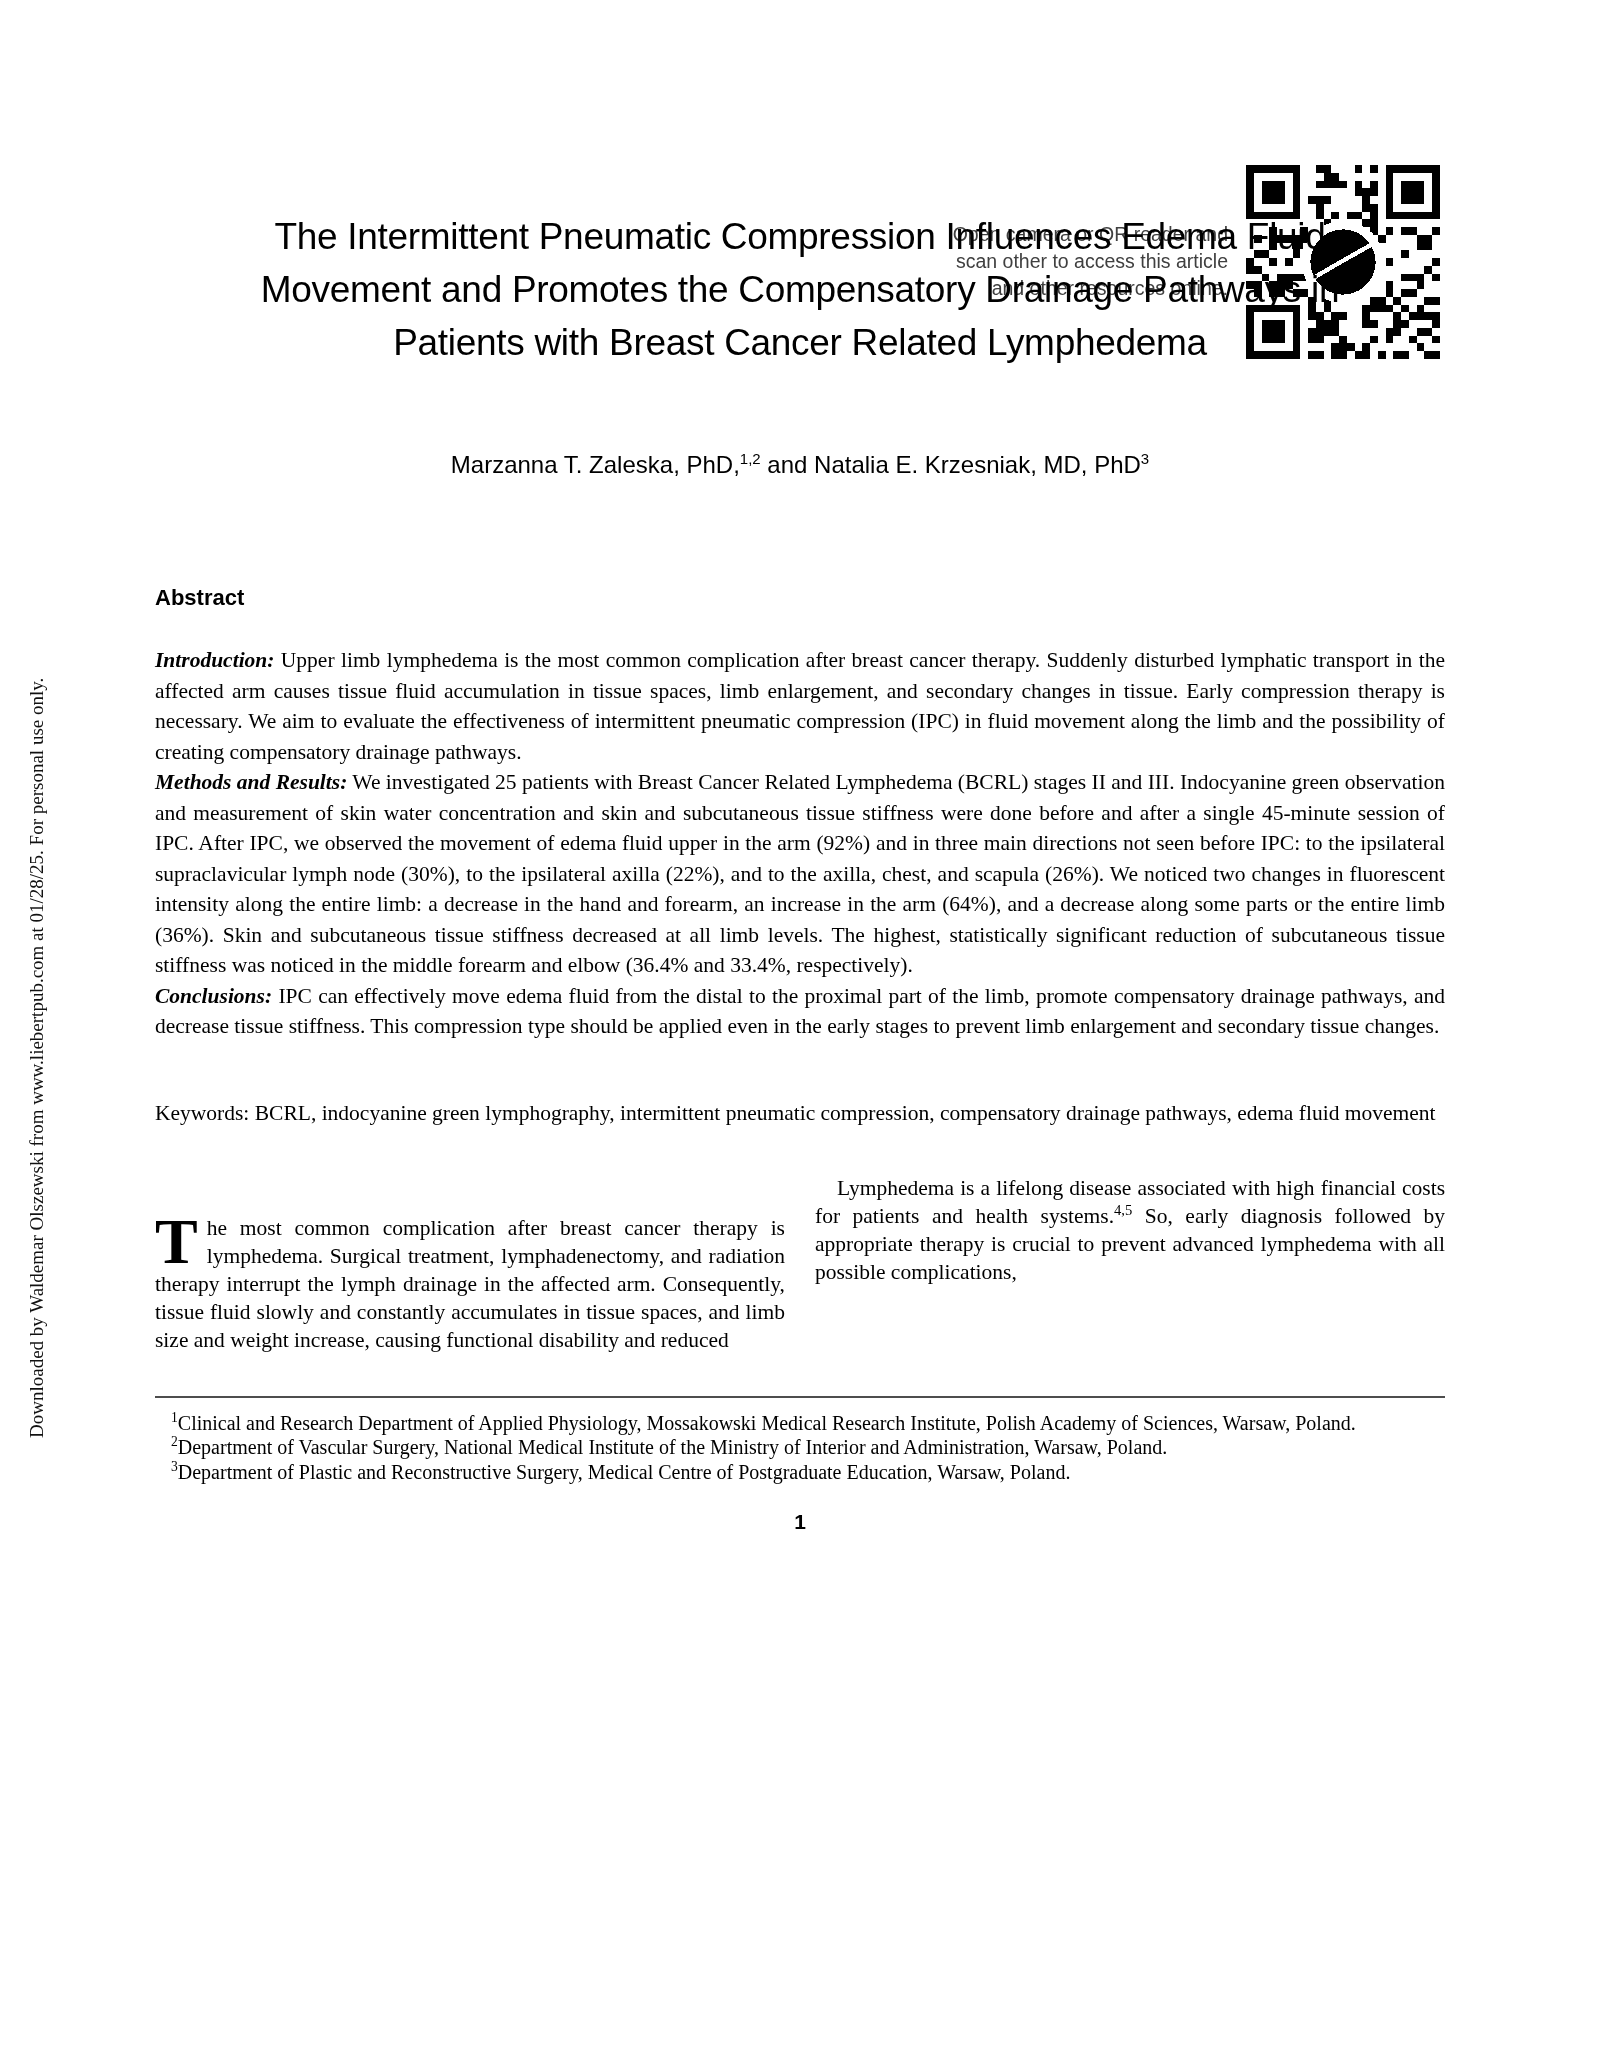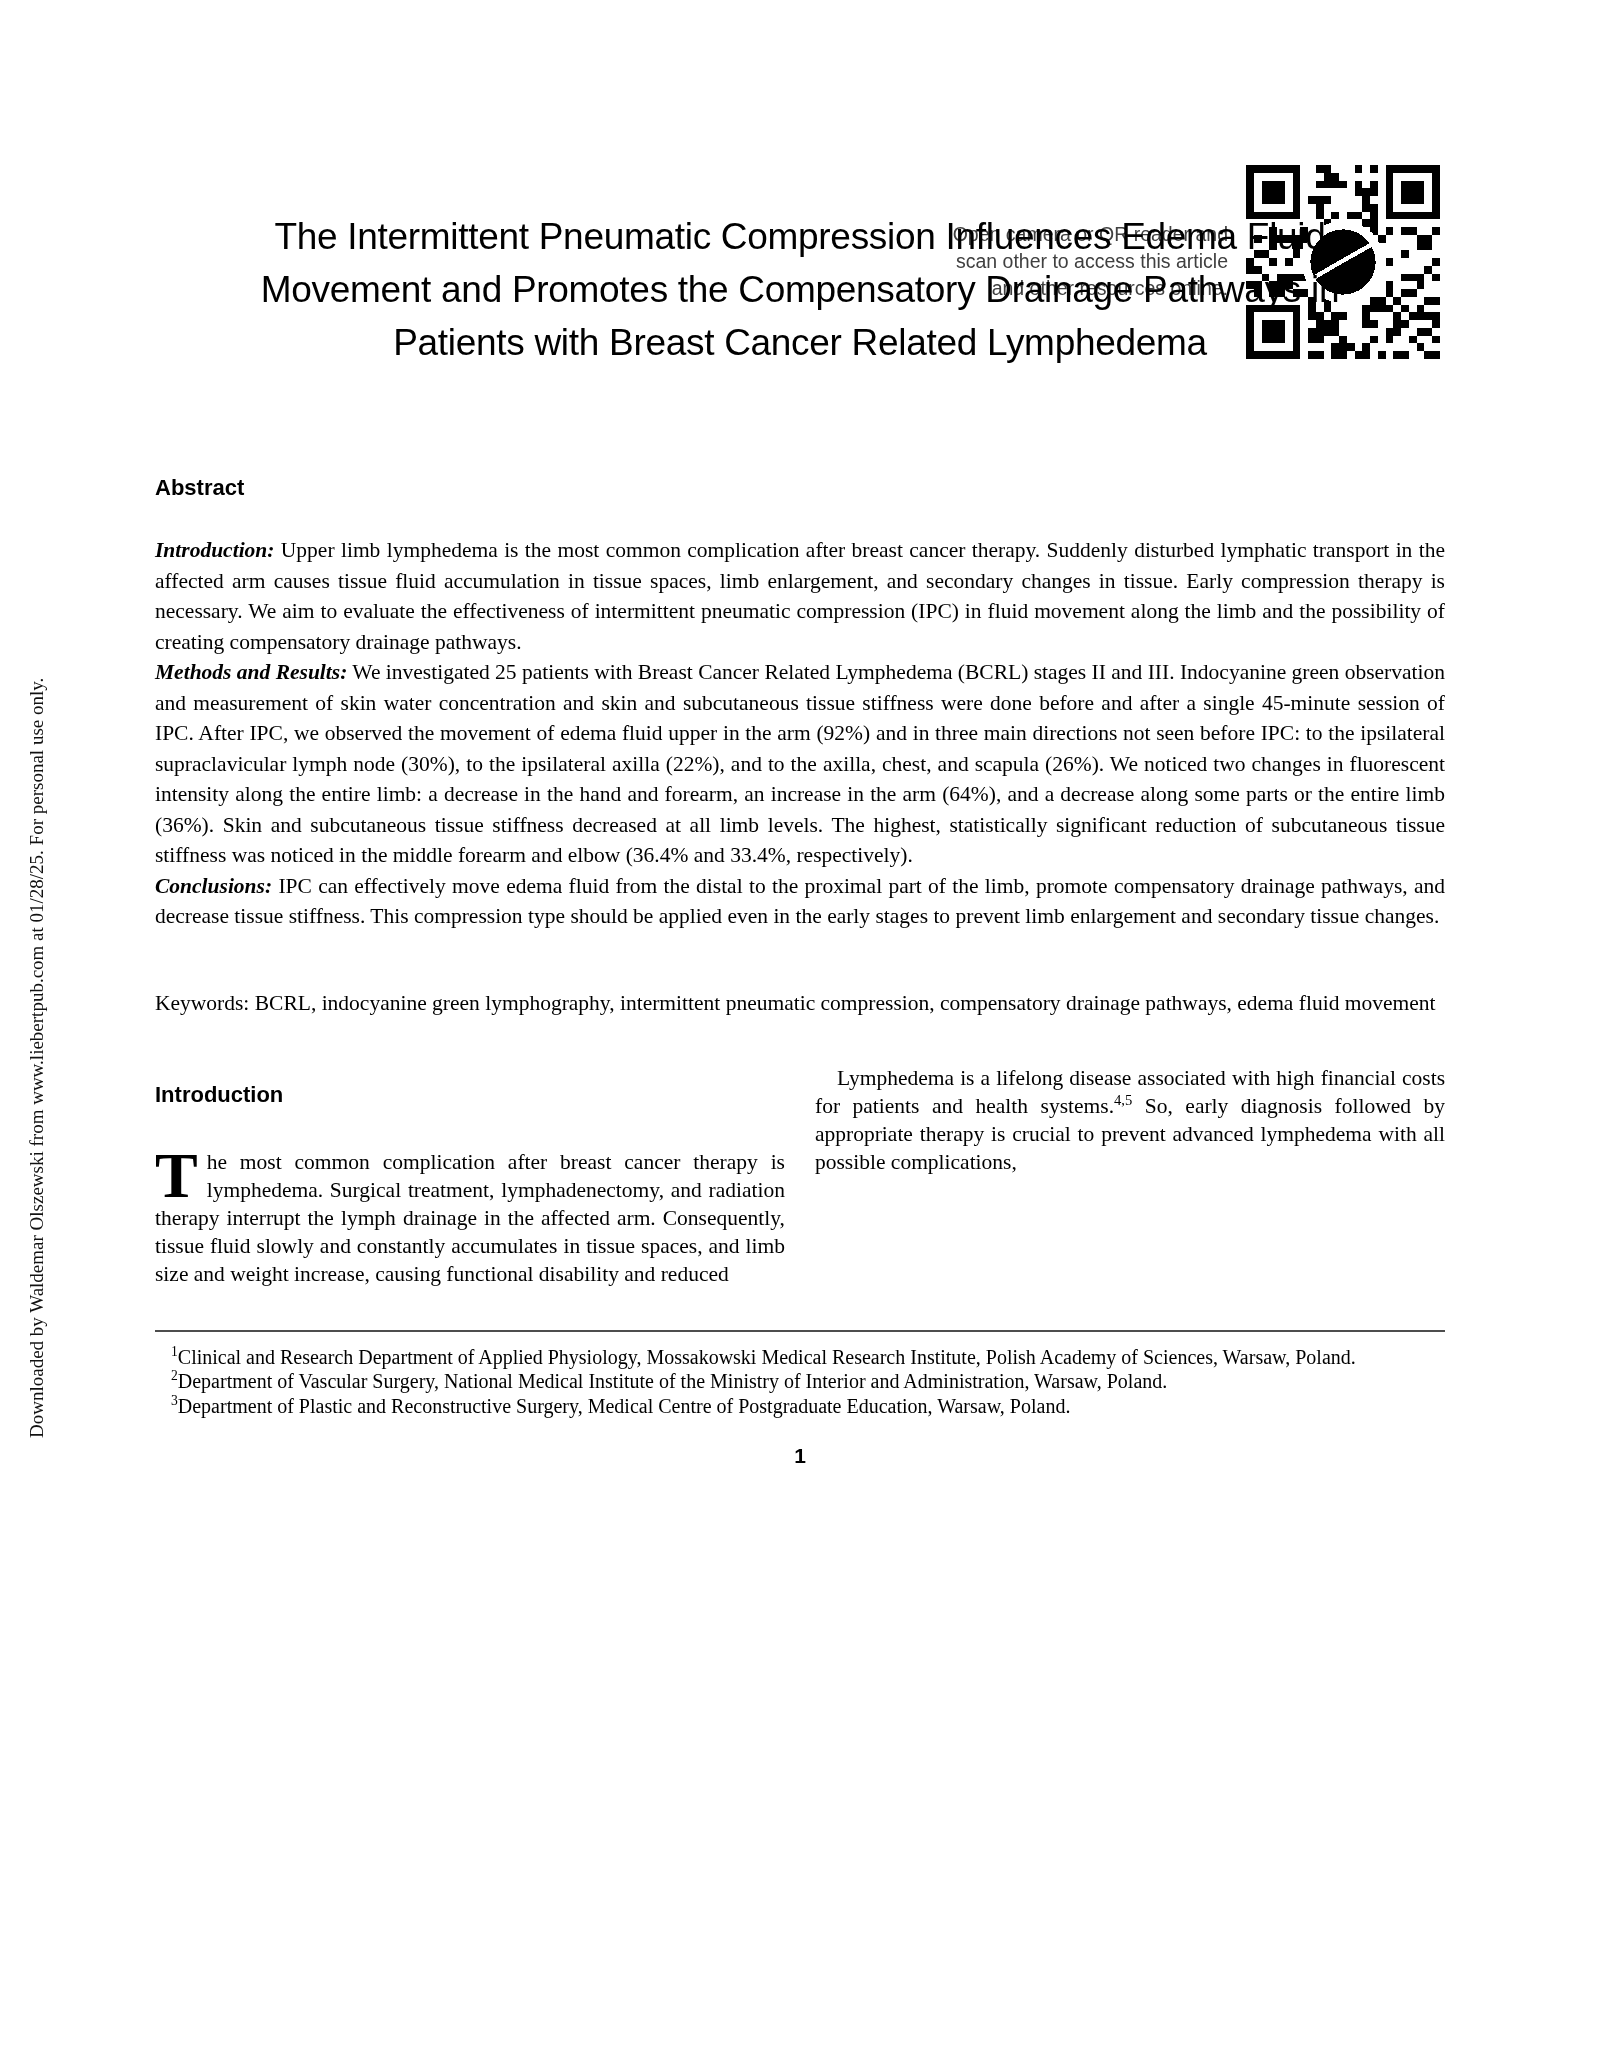--- a/index.html
+++ b/index.html
@@ -247,36 +247,36 @@
     <circle cx="12.5" cy="12.5" r="5.3" fill="#fff"></circle>
     <circle cx="12.5" cy="12.5" r="4.2" fill="#000" transform="rotate(-20 12.5 12.5)"></circle>
     <path d="M8.6 14.6 Q12.5 12.3 16.3 10.2" stroke="#fff" stroke-width="0.55" fill="none"></path>
   </svg>
 
 <div class="content">
 
 
   <h1 class="title" style="font-weight:400;">The Intermittent Pneumatic Compression Influences Edema Fluid Movement and Promotes the Compensatory Drainage Pathways in Patients with Breast Cancer Related Lymphedema</h1>
 
+  <div class="authors"><span>Marzanna T. Zaleska, PhD,</span><sup>1,2</sup><span> and Natalia E. Krzesniak, MD, PhD</span><sup>3</sup></div>
 
   <h2 class="section-heading abstract-heading">Abstract</h2>
 
   <div class="abstract-body">
     <p><span class="lead-label">Introduction:</span><span> Upper limb lymphedema is the most common complication after breast cancer therapy. Suddenly disturbed lymphatic transport in the affected arm causes tissue fluid accumulation in tissue spaces, limb enlargement, and secondary changes in tissue. Early compression therapy is necessary. We aim to evaluate the effectiveness of intermittent pneumatic compression (IPC) in fluid movement along the limb and the possibility of creating compensatory drainage pathways.</span></p>
     <p><span class="lead-label">Methods and Results:</span><span> We investigated 25 patients with Breast Cancer Related Lymphedema (BCRL) stages II and III. Indocyanine green observation and measurement of skin water concentration and skin and subcutaneous tissue stiffness were done before and after a single 45-minute session of IPC. After IPC, we observed the movement of edema fluid upper in the arm (92%) and in three main directions not seen before IPC: to the ipsilateral supraclavicular lymph node (30%), to the ipsilateral axilla (22%), and to the axilla, chest, and scapula (26%). We noticed two changes in fluorescent intensity along the entire limb: a decrease in the hand and forearm, an increase in the arm (64%), and a decrease along some parts or the entire limb (36%). Skin and subcutaneous tissue stiffness decreased at all limb levels. The highest, statistically significant reduction of subcutaneous tissue stiffness was noticed in the middle forearm and elbow (36.4% and 33.4%, respectively).</span></p>
     <p><span class="lead-label">Conclusions:</span><span> IPC can effectively move edema fluid from the distal to the proximal part of the limb, promote compensatory drainage pathways, and decrease tissue stiffness. This compression type should be applied even in the early stages to prevent limb enlargement and secondary tissue changes.</span></p>
   </div>
 
   <div class="keywords">
     <span class="kw-label">Keywords:</span><span> BCRL, indocyanine green lymphography, intermittent pneumatic compression, compensatory drainage pathways, edema fluid movement</span>
   </div>
 
   <div class="columns">
     <div class="col col-left">
-      <h2 class="section-heading">Introduction</h2>
       <p class="body-para"><span class="dropcap">T</span><span>he most common complication after breast cancer therapy is lymphedema. Surgical treatment, lymphadenectomy, and radiation therapy interrupt the lymph drainage in the affected arm. Consequently, tissue fluid slowly and constantly accumulates in tissue spaces, and limb size and weight increase, causing functional disability and reduced</span></p>
     </div>
     <div class="col col-right">
       <p class="indent"><span>Lymphedema is a lifelong disease associated with high financial costs for patients and health systems.</span><sup>4,5</sup><span> So, early diagnosis followed by appropriate therapy is crucial to prevent advanced lymphedema with all possible complications,</span></p>
     </div>
   </div>
 
   <div class="footnote-divider"></div>
 
   <div class="footnotes">

